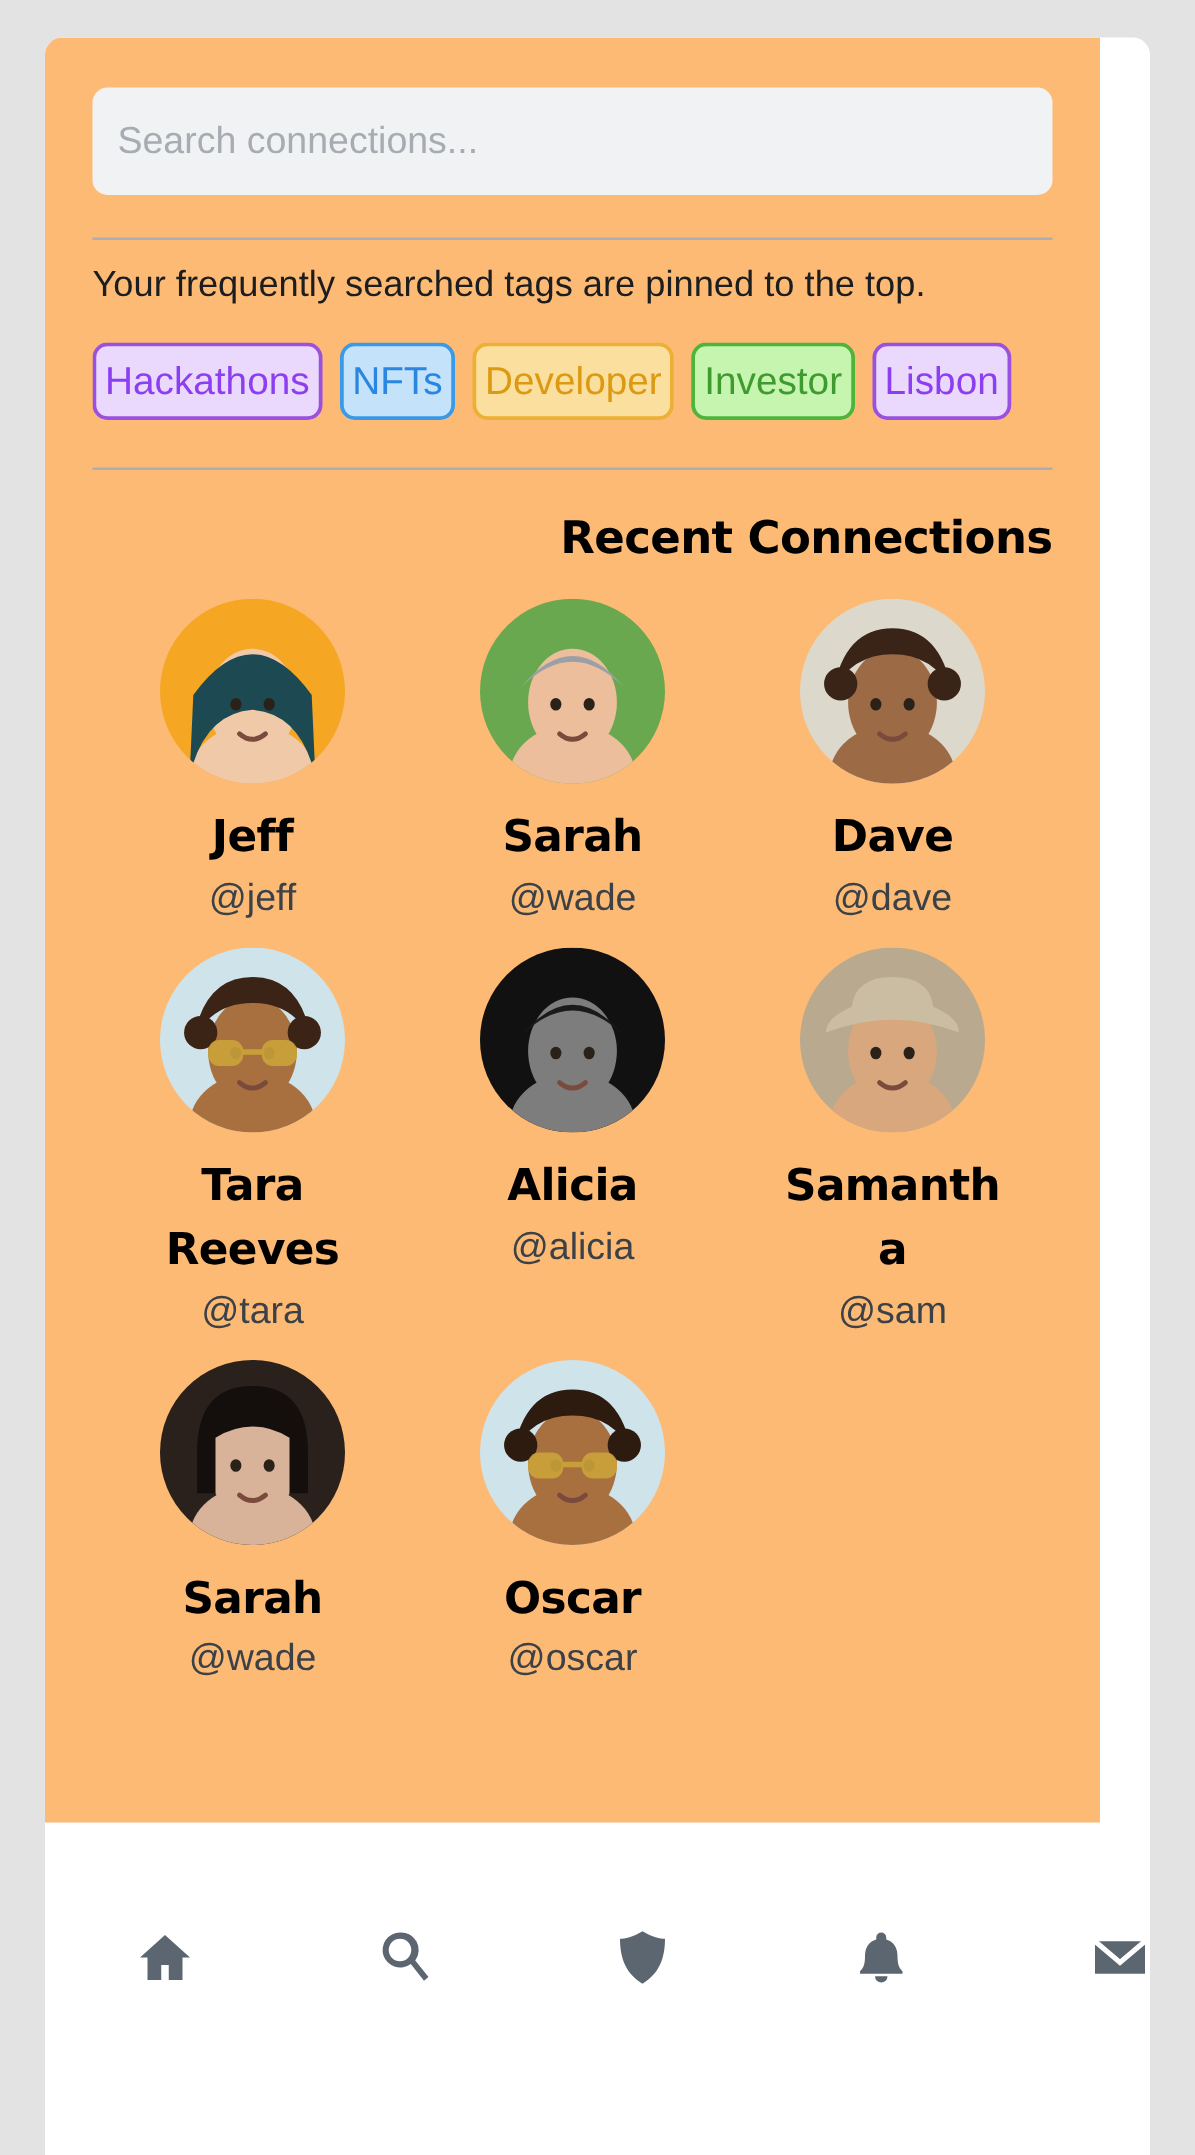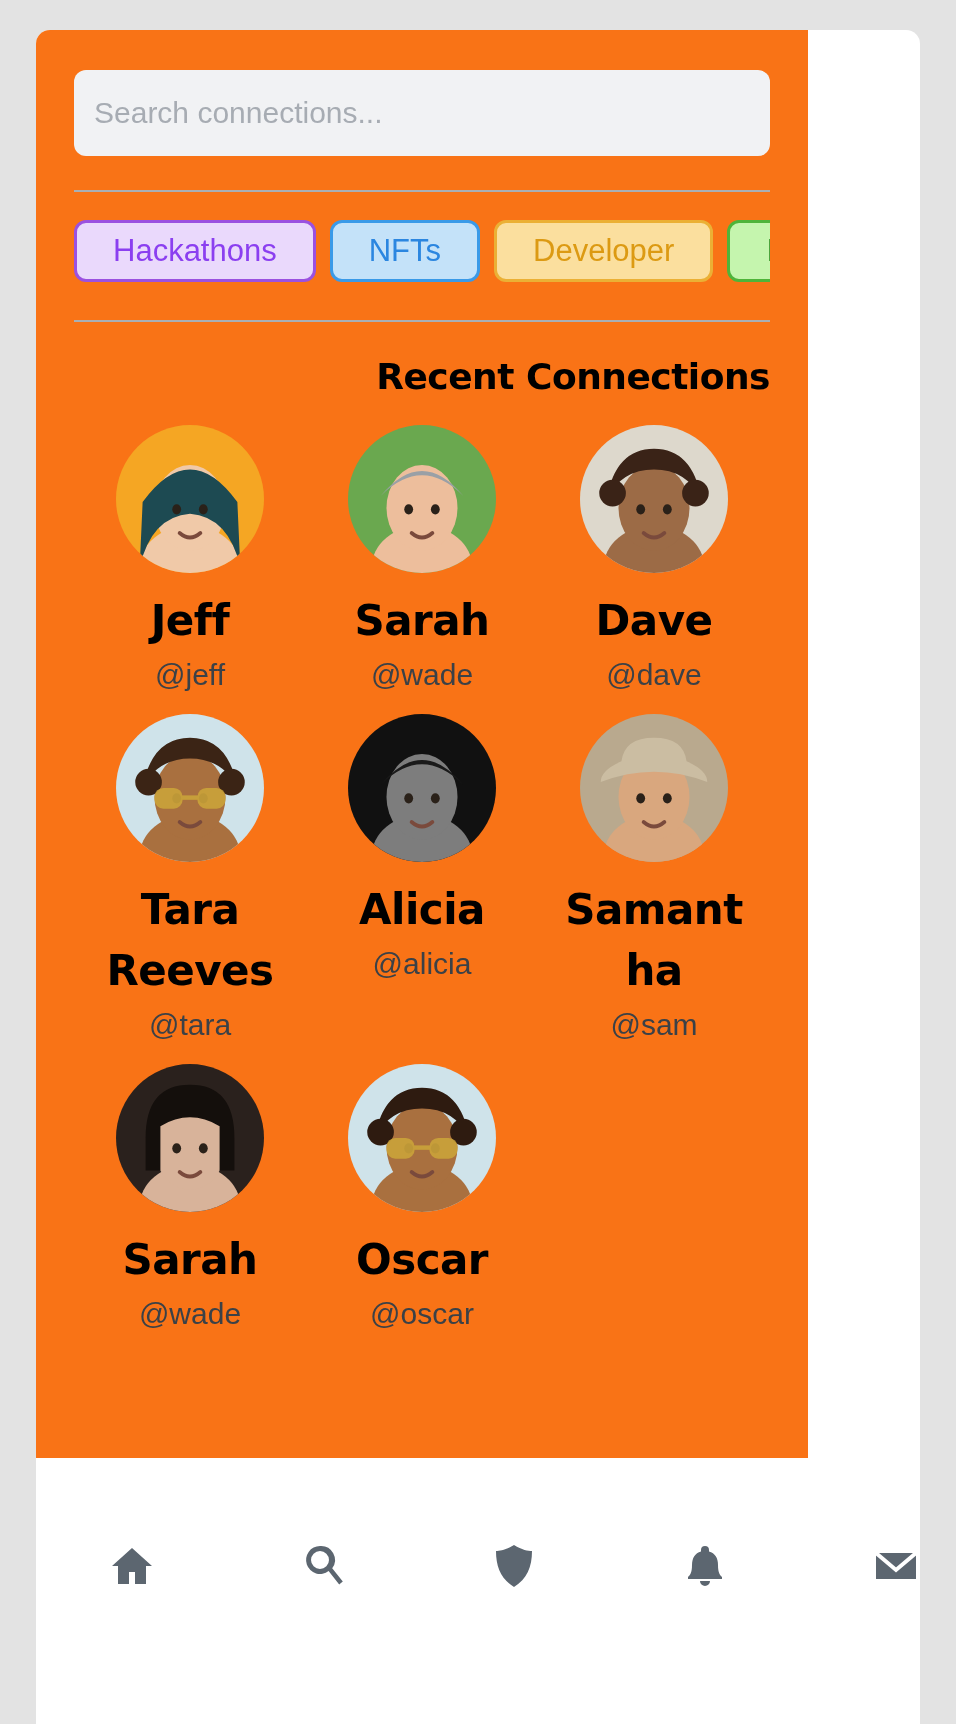--- a/index.html
+++ b/index.html
@@ -25,24 +25,24 @@
     background: #ffffff;
     border-radius: 14px 14px 0 0;
     overflow: hidden;
     box-shadow: 0 0 0 0 rgba(0,0,0,0);
   }
 
   #scroll-area {
     position: absolute;
     left: 0;
     top: 0;
-    width: 772px;
+    width: 844px;
     height: 1428px;
     overflow: hidden;
-    background: #f97316;
+    background: #fdba74;
   }
 
   .inner {
     padding: 0 38px;
   }
 
   
   #search-input {
     margin-top: 40px;
     width: 100%;
@@ -89,21 +89,21 @@
     display: flex;
     gap: 14px;
     width: 100%;
     overflow: hidden;
     white-space: nowrap;
   }
   .tag {
     flex: 0 0 auto;
     border-radius: 12px;
     border: 3px solid;
-    padding: 11px 36px;
+    padding: 11px 7px;
     font-size: 31px;
     line-height: 1.1;
     font-family: "Liberation Sans", sans-serif;
   }
 
   
   #connections-grid {
     margin-top: 28px;
     display: grid;
     grid-template-columns: repeat(3, 1fr);
@@ -123,21 +123,21 @@
     overflow: hidden;
     position: relative;
     flex: 0 0 auto;
   }
   .avatar svg { display: block; width: 100%; height: 100%; }
 
   .conn-name {
     margin-top: 18px;
     font-family: "DejaVu Sans", sans-serif;
     font-weight: bold;
-    font-size: 42px;
+    font-size: 35px;
     letter-spacing: -0.5px;
     color: #000;
     line-height: 1.45;
     max-width: 190px;
     word-wrap: break-word;
   }
   .conn-handle {
     margin-top: 6px;
     font-size: 30px;
     color: #3b4147;
@@ -176,20 +176,21 @@
 <div id="app-card">
 
   <div id="scroll-area">
     <div class="inner">
 
       <input id="search-input" type="text" placeholder="Search connections..." style="">
 
       <div class="divider"></div>
 
 
+      <div class="section-sub">Your frequently searched tags are pinned to the top.</div>
 
       <div id="tag-row">
           <div class="tag" style="color: rgb(139, 63, 240); background: rgb(234, 217, 252); border-color: rgb(155, 81, 224);">Hackathons</div>
           <div class="tag" style="color: rgb(43, 134, 224); background: rgb(196, 226, 249); border-color: rgb(58, 154, 232);">NFTs</div>
           <div class="tag" style="color: rgb(220, 154, 19); background: rgb(251, 223, 158); border-color: rgb(235, 176, 53);">Developer</div>
           <div class="tag" style="color: rgb(63, 155, 48); background: rgb(197, 245, 174); border-color: rgb(78, 180, 58);">Investor</div>
           <div class="tag" style="color: rgb(139, 63, 240); background: rgb(234, 217, 252); border-color: rgb(155, 81, 224);">Lisbon</div>
         </div>
 
       <div class="divider" style="margin-top:38px;"></div>

